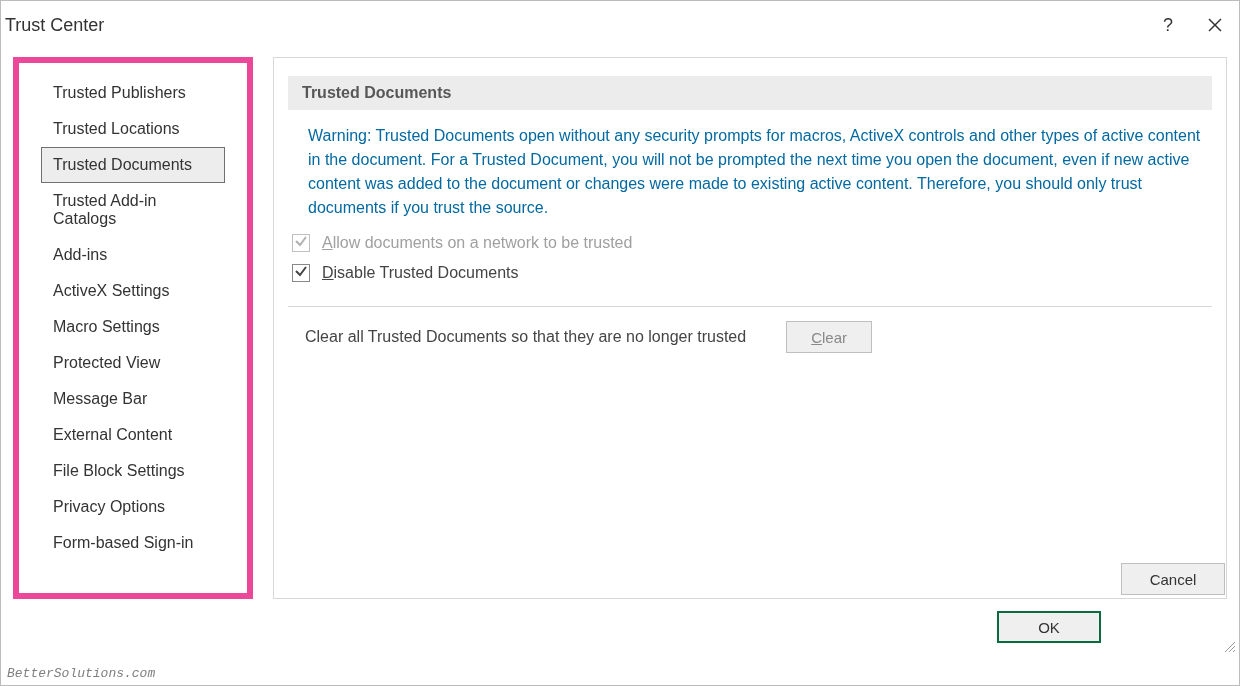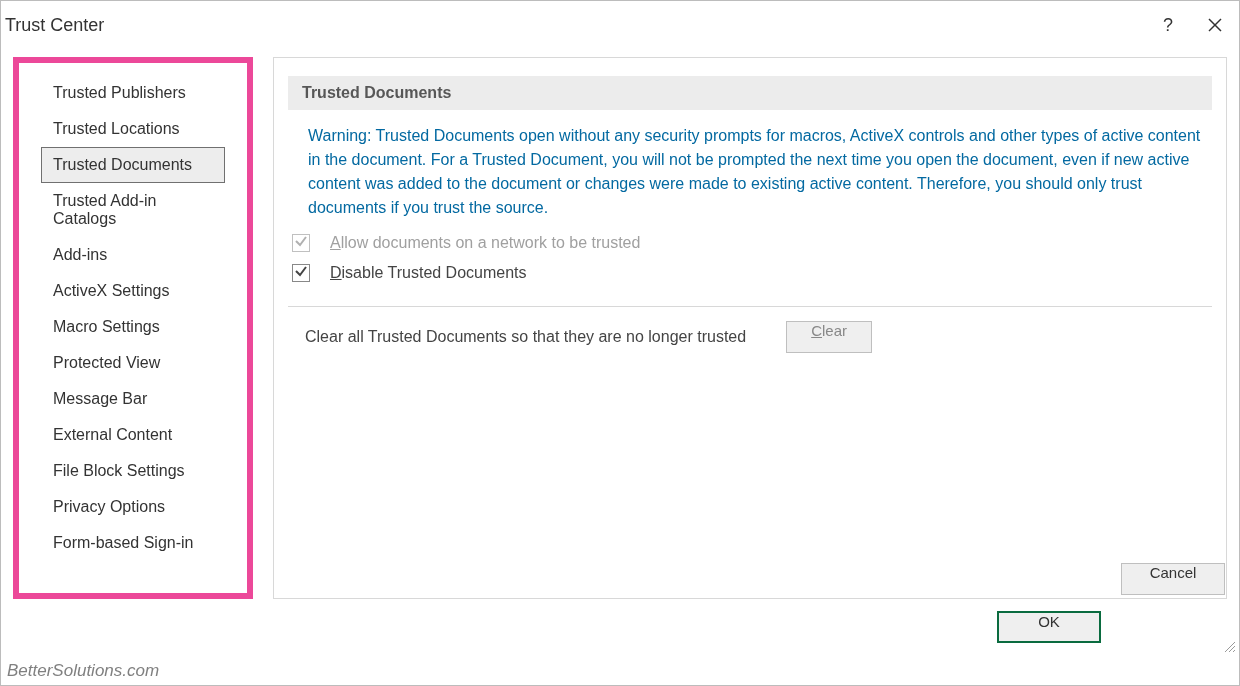--- a/index.html
+++ b/index.html
@@ -79,21 +79,21 @@
     font-size: 16px;
   }
   .warning {
     padding: 14px 4px 8px 20px;
     color: #0369a1;
     font-size: 16px;
     line-height: 1.5;
   }
   .chkrow {
     display: flex; align-items: center;
-    gap: 20px;
+    gap: 12px;
     padding: 6px 0 6px 4px;
     font-size: 16px;
   }
   .chkrow.disabled { color: #a0a0a0; }
   .checkbox {
     width: 18px; height: 18px;
     border: 1px solid #888;
     display: flex; align-items: center; justify-content: center;
   }
   .chkrow.disabled .checkbox { border-color: #c0c0c0; }
@@ -111,21 +111,21 @@
     padding-left: 4px;
     margin-left: 13px;
   }
   .btn {
     min-width: 86px;
     height: 32px;
     border: 1px solid #bfbfbf;
     background: #efefef;
     color: #888;
     font-size: 15px;
-    display: flex; justify-content: center;
+    display: flex; align-items: center; justify-content: center;
     padding: 0 14px;
   }
   .footer {
     position: absolute;
     right: 14px;
     bottom: 42px;
     display: flex;
     gap: 20px;
   }
   .footer .btn {
@@ -142,23 +142,23 @@
   .resize-grip {
     position: absolute;
     right: 3px; bottom: 32px;
     width: 14px; height: 14px;
   }
   .resize-grip svg line { stroke: #9a9a9a; stroke-width: 1; }
   .watermark {
     position: absolute;
     left: 6px; bottom: 4px;
     font-style: italic;
-    font-family: Liberation Sans, sans-serif;
+    font-family: Liberation Mono, monospace;
     color: #808080;
-    font-size: 17px;
+    font-size: 13px;
   }
 </style>
 </head>
 <body>
 
 <div class="dialog">
 
   <div class="titlebar">
     <div class="title">Trust Center</div>
     <div class="titlebtns">

